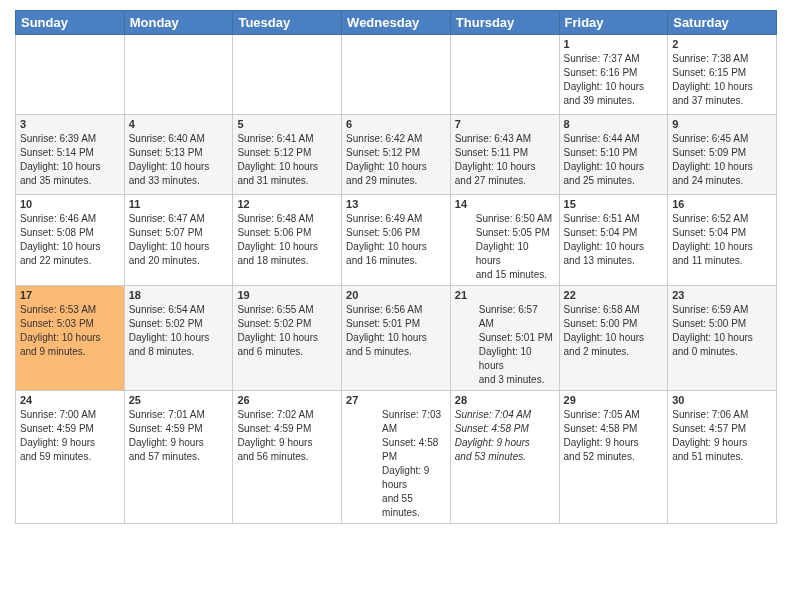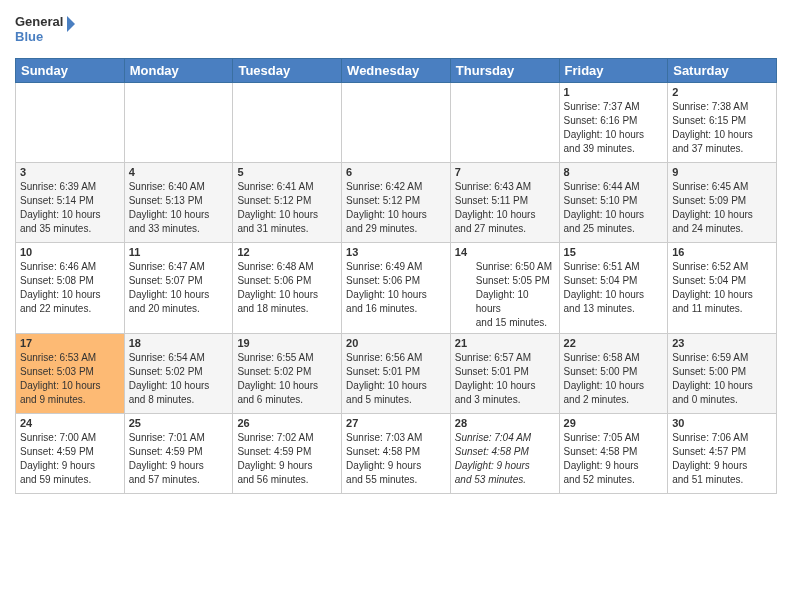--- a/index.html
+++ b/index.html
@@ -80,33 +80,20 @@
       color: #333;
     }
     .empty-cell {
       background: #fff !important;
     }
   </style>
 </head>
 <body>
 
 <div class="page">
-  <div class="header">
-    <div class="logo">
-<svg width="60" height="40" viewBox="0 0 60 40" xmlns="http://www.w3.org/2000/svg">
-  <text x="0" y="16" font-size="13" font-weight="bold" fill="#333" font-family="Arial">General</text>
-  <text x="0" y="31" font-size="13" font-weight="bold" fill="#4a7fc1" font-family="Arial">Blue</text>
-  <polygon points="52,6 60,14 52,22" fill="#4a7fc1"></polygon>
-</svg>
-      </div>
-    <div class="title-block">
-      <div class="month-title"></div>
-      <div class="location"></div>
-    </div>
-  </div>
 
   <table class="calendar">
     <thead>
       <tr>
       <th>Sunday</th>
           <th>Monday</th>
           <th>Tuesday</th>
           <th>Wednesday</th>
           <th>Thursday</th>
           <th>Friday</th>
@@ -261,21 +248,21 @@
           </td>
           <td style="background: rgb(245, 245, 245);">
             <span class="day-num">20</span>
             <div class="day-info" style="white-space: pre-line;">Sunrise: 6:56 AM
 Sunset: 5:01 PM
 Daylight: 10 hours
 and 5 minutes.</div>
           </td>
           <td style="background: rgb(245, 245, 245);">
             <span class="day-num">21</span>
-            <div class="day-info" style="white-space: pre-line;">Sunrise: 6:57 AM
+            <div class="day-info" style="white-space: pre-line; margin-left: 24px;">Sunrise: 6:57 AM
 Sunset: 5:01 PM
 Daylight: 10 hours
 and 3 minutes.</div>
           </td>
           <td style="background: rgb(245, 245, 245);">
             <span class="day-num">22</span>
             <div class="day-info" style="white-space: pre-line;">Sunrise: 6:58 AM
 Sunset: 5:00 PM
 Daylight: 10 hours
 and 2 minutes.</div>
@@ -305,21 +292,21 @@
           </td>
           <td style="background: rgb(255, 255, 255);">
             <span class="day-num">26</span>
             <div class="day-info" style="white-space: pre-line;">Sunrise: 7:02 AM
 Sunset: 4:59 PM
 Daylight: 9 hours
 and 56 minutes.</div>
           </td>
           <td style="background: rgb(255, 255, 255);">
             <span class="day-num">27</span>
-            <div class="day-info" style="white-space: pre-line;">Sunrise: 7:03 AM
+            <div class="day-info" style="white-space: pre-line; margin-left: 36px;">Sunrise: 7:03 AM
 Sunset: 4:58 PM
 Daylight: 9 hours
 and 55 minutes.</div>
           </td>
           <td style="background: rgb(255, 255, 255);">
             <span class="day-num">28</span>
             <div class="day-info" style="white-space: pre-line; font-style: italic;">Sunrise: 7:04 AM
 Sunset: 4:58 PM
 Daylight: 9 hours
 and 53 minutes.</div>

